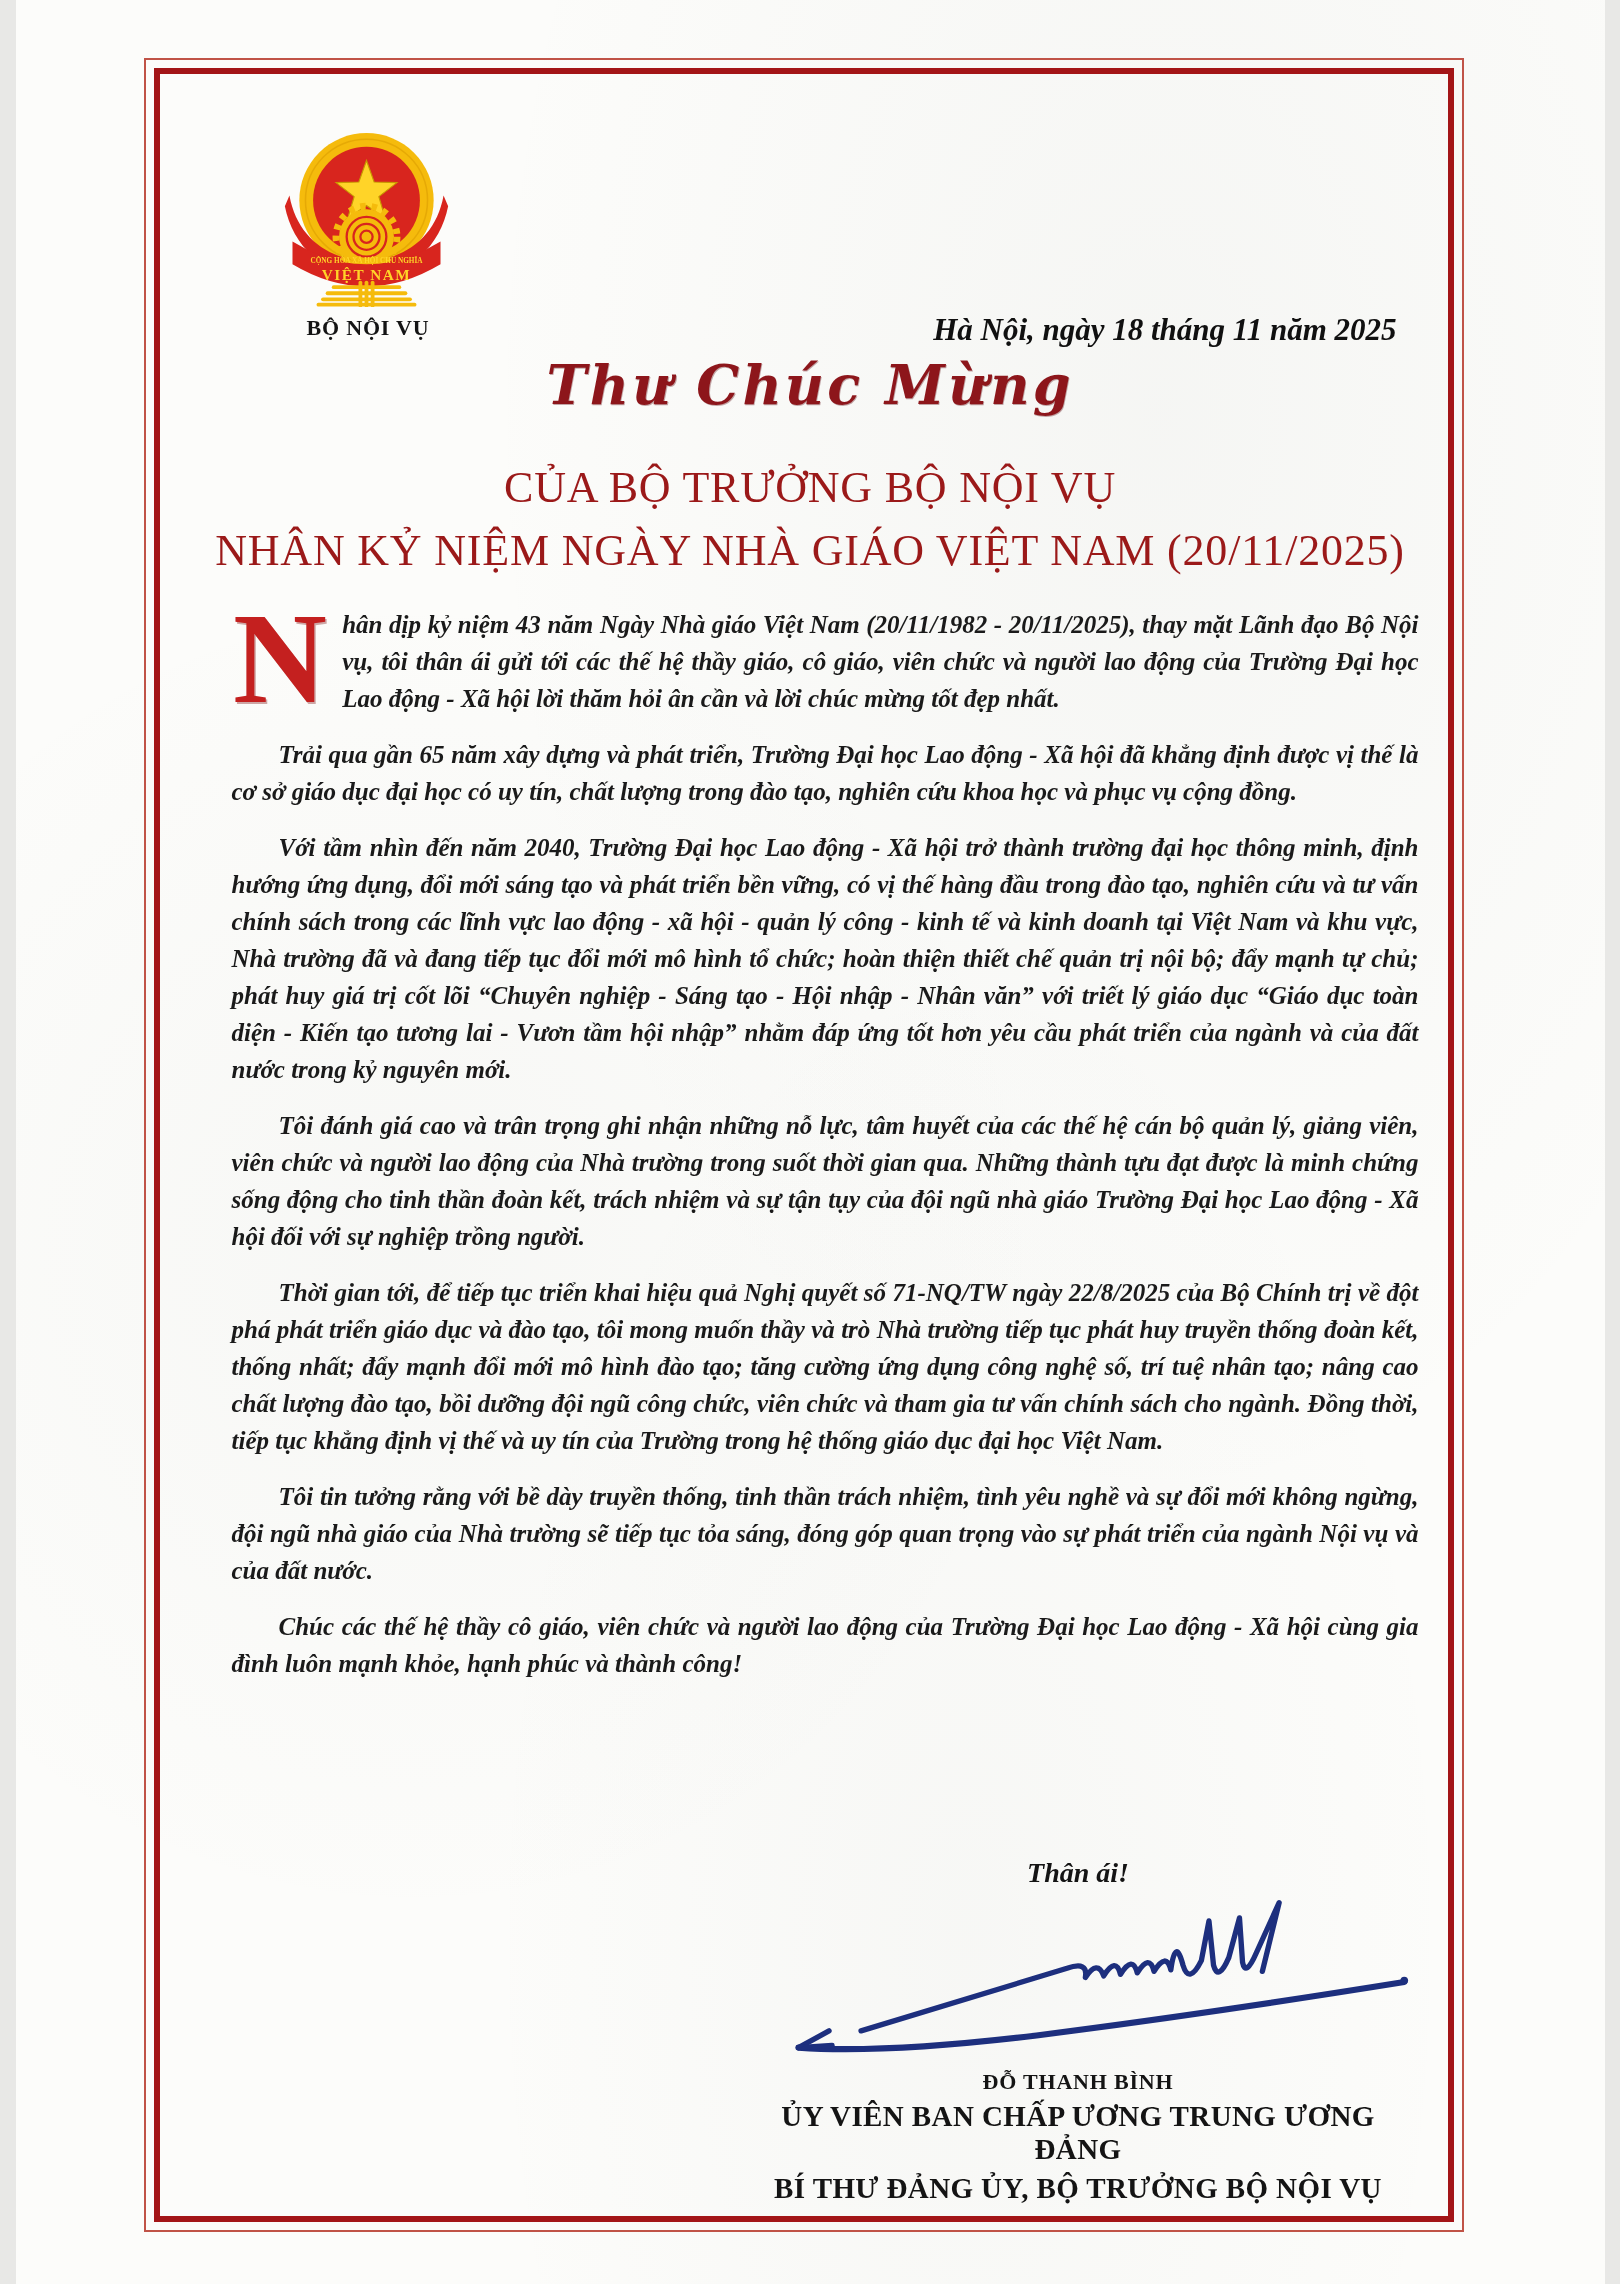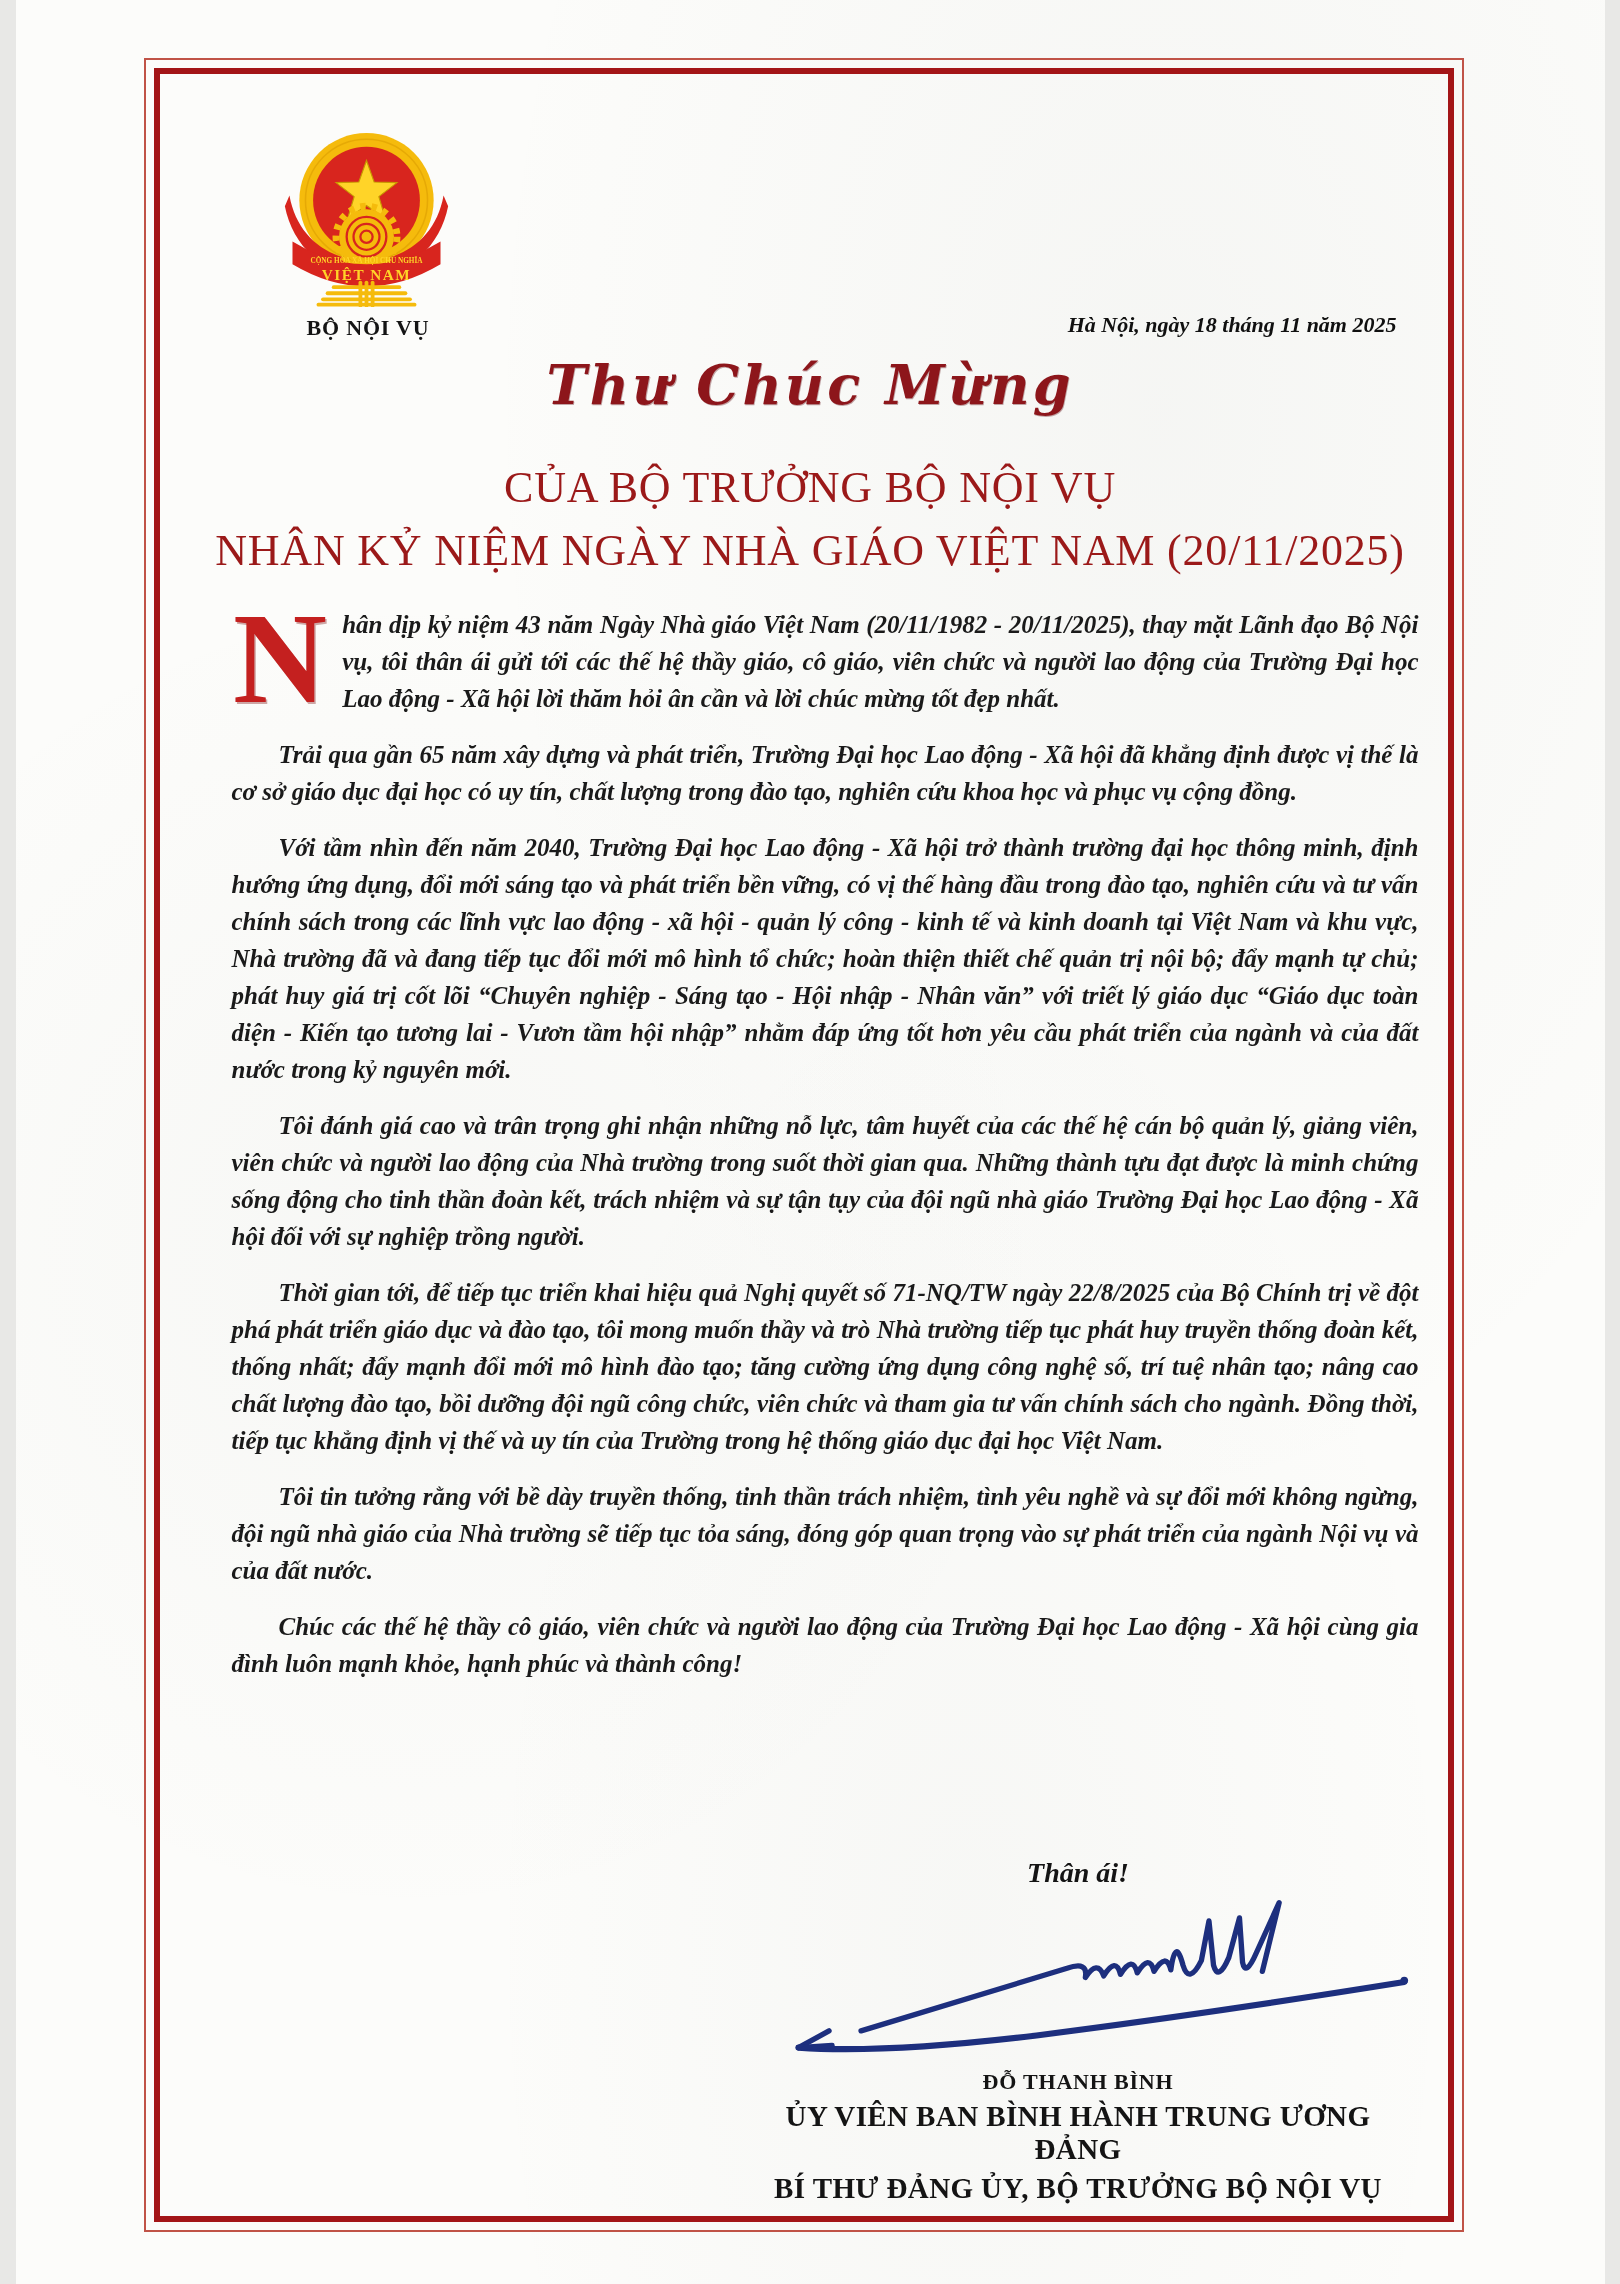--- a/index.html
+++ b/index.html
@@ -30,21 +30,21 @@
 
   
   .emblem { position:absolute; left:264px; top:130px; width:173px; height:177px; }
   .ministry {
     position:absolute; left:188px; top:315px; width:329px;
     text-align:center; font-size:22px; font-weight:bold; letter-spacing:0.8px;
     color:#141414;
   }
   .dateline {
     position:absolute; right:208px; top:312px;
-    font-size:22px; font-weight:bold; font-style:italic; color:#101010;
+    font-size:31px; font-weight:bold; font-style:italic; color:#101010;
   }
 
   
   .title-script {
     position:absolute; left:0; right:0; top:353px;
     text-align:center;
     font-family:"DejaVu Serif",serif;
     font-style:italic; font-weight:bold;
     font-size:54px; letter-spacing:3.1px;
     color:#8d161b;
@@ -147,18 +147,18 @@
           Q528,80 534,104 Q550,78 556,102
           Q562,58 572,96 Q580,122 596,90 L606,38 L612,96
           Q618,118 632,86 L646,34 L650,92 Q654,112 668,80 L698,14 L676,104"></path>
         <path stroke-width="8" d="M862,118 Q600,160 380,188 Q180,212 68,204"></path>
         <path stroke-width="7" d="M68,204 L108,182"></path>
         <path stroke-width="7" d="M68,204 L112,201"></path>
         <circle cx="862" cy="116" r="5" fill="#1d2f7e" stroke="none"></circle>
       </g>
     </svg>
     <div class="signer-name">ĐỖ THANH BÌNH</div>
-    <div class="signer-title">ỦY VIÊN BAN BÌNH HÀNH TRUNG ƯƠNG ĐẢNG</div>
+    <div class="signer-title">ỦY VIÊN BAN CHẤP ƯƠNG TRUNG ƯƠNG ĐẢNG</div>
     <div class="signer-title">BÍ THƯ ĐẢNG ỦY, BỘ TRƯỞNG BỘ NỘI VỤ</div>
   </div>
 
 </div>
 
 
 </body></html>

